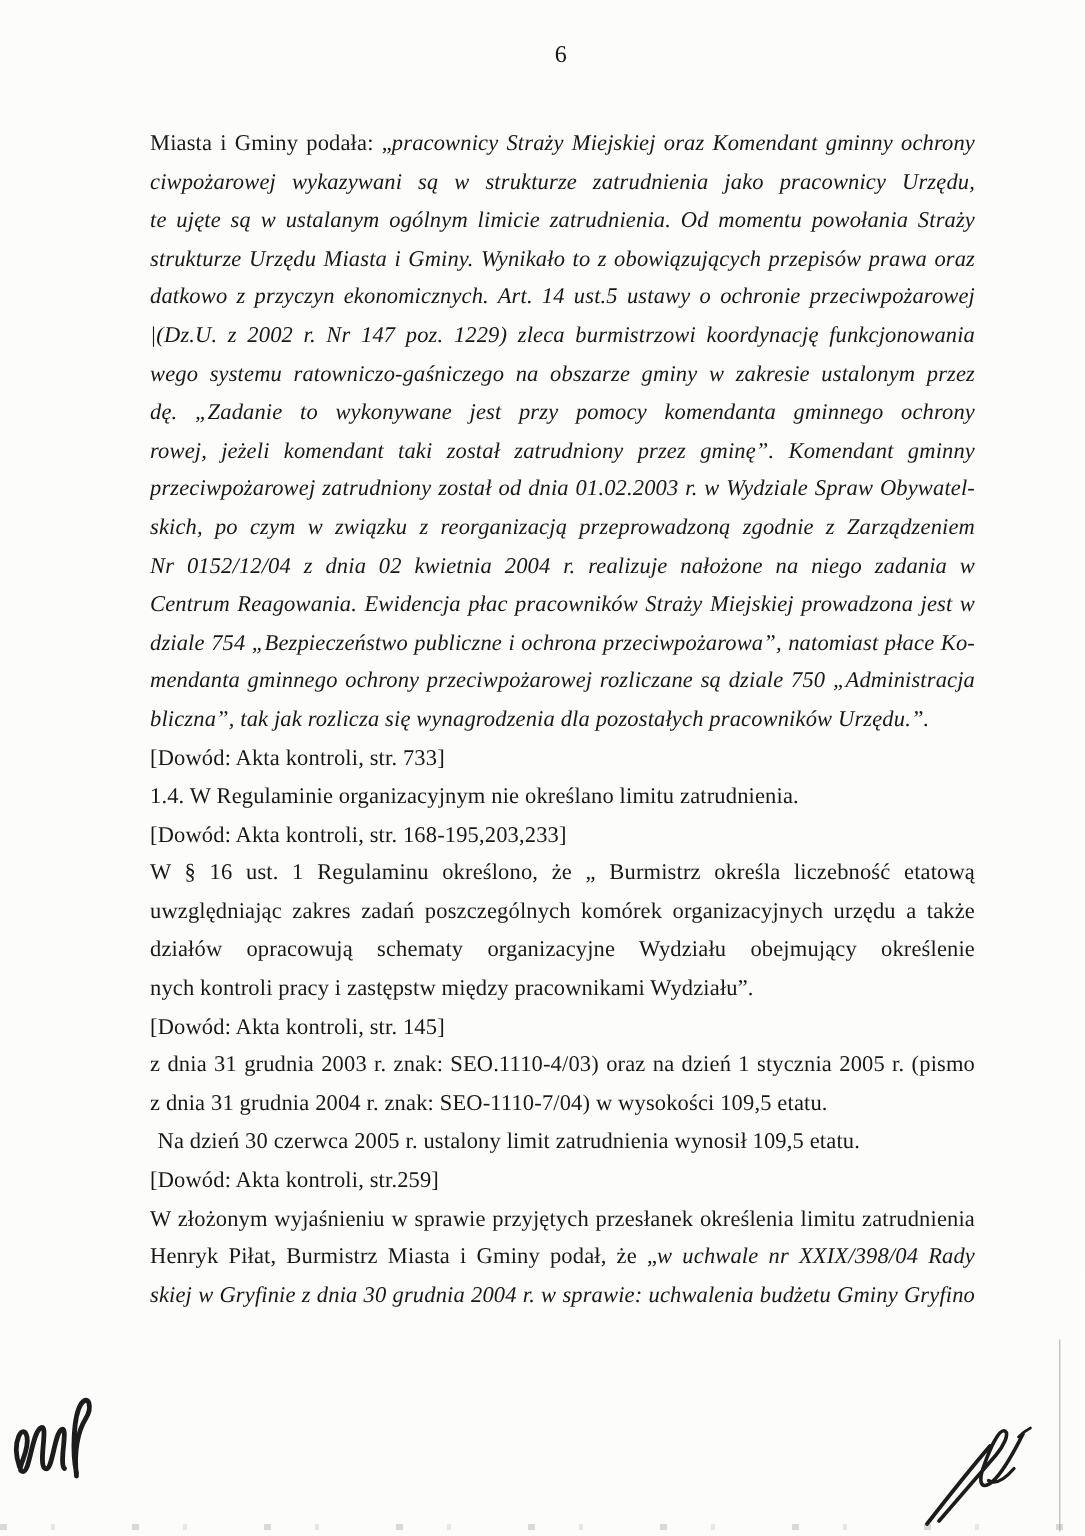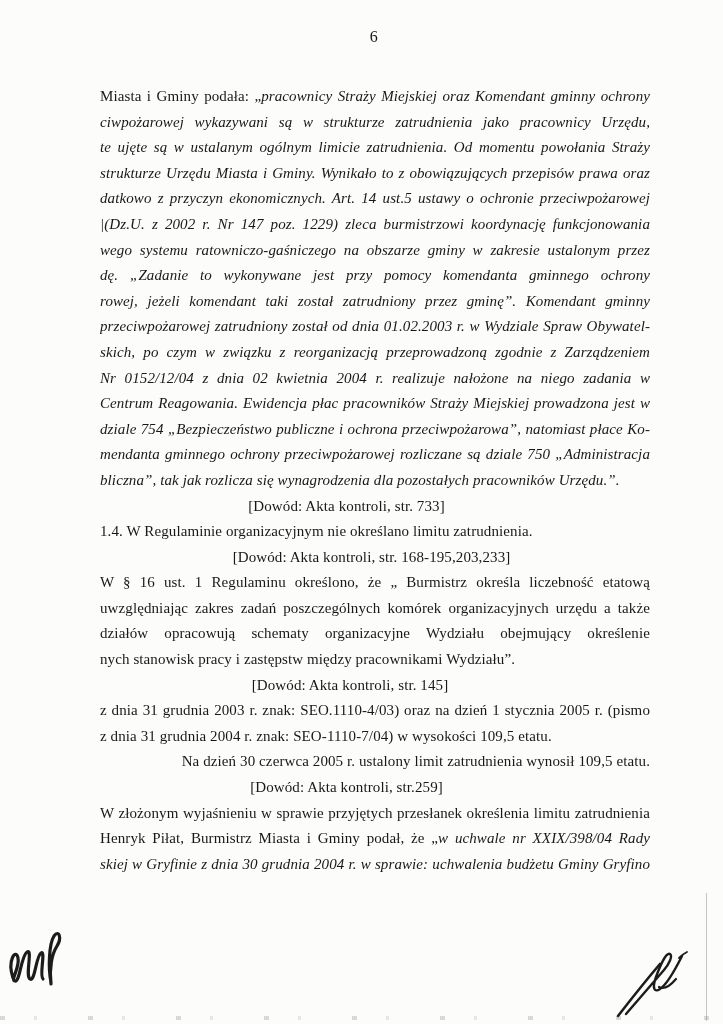--- a/index.html
+++ b/index.html
@@ -39,21 +39,21 @@
     letter-spacing: 0.1px;
   }
   .tline.just {
     text-align: justify;
     text-align-last: justify;
   }
   .tline.last {
     text-align: left;
   }
   .tline.evidence {
-    text-align: center;
+    text-align: left;
   }
   .it {
     font-style: italic;
   }
   .sig {
     position: absolute;
   }
   .sig path {
     fill: none;
     stroke: #1c1c1c;
@@ -104,25 +104,25 @@
       <div class="tline just"><span class="it">Centrum Reagowania. Ewidencja płac pracowników Straży Miejskiej prowadzona jest w</span></div>
       <div class="tline just"><span class="it">dziale 754 „Bezpieczeństwo publiczne i ochrona przeciwpożarowa”, natomiast płace Ko-</span></div>
       <div class="tline just"><span class="it">mendanta gminnego ochrony przeciwpożarowej rozliczane są dziale 750 „Administracja pu-</span></div>
       <div class="tline last"><span class="it">bliczna”, tak jak rozlicza się wynagrodzenia dla pozostałych pracowników Urzędu.”.</span></div>
       <div class="tline evidence" style="padding-right: 57px;">[Dowód: Akta kontroli, str. 733]</div>
       <div class="tline last"><span>1.4. W Regulaminie organizacyjnym nie określano limitu zatrudnienia.</span></div>
       <div class="tline evidence" style="padding-right: 7px;">[Dowód: Akta kontroli, str. 168-195,203,233]</div>
       <div class="tline just"><span>W § 16 ust. 1 Regulaminu określono, że „ Burmistrz określa liczebność etatową wydziałów</span></div>
       <div class="tline just"><span>uwzględniając zakres zadań poszczególnych komórek organizacyjnych urzędu a także Wy-</span></div>
       <div class="tline just"><span>działów opracowują schematy organizacyjne Wydziału obejmujący określenie poszczegól-</span></div>
-      <div class="tline last"><span>nych stanowisk pracy i zastępstw między pracownikami Wydziału”.</span></div>
+      <div class="tline last"><span>nych kontroli pracy i zastępstw między pracownikami Wydziału”.</span></div>
       <div class="tline evidence" style="padding-right: 50px;">[Dowód: Akta kontroli, str. 145]</div>
       <div class="tline just"><span>z dnia 31 grudnia 2003 r. znak: SEO.1110-4/03) oraz na dzień 1 stycznia 2005 r. (pismo</span></div>
       <div class="tline last"><span>z dnia 31 grudnia 2004 r. znak: SEO-1110-7/04) w wysokości 109,5 etatu.</span></div>
-      <div class="tline last" style="padding-left: 5px; text-align: right;"><span>Na dzień 30 czerwca 2005 r. ustalony limit zatrudnienia wynosił 109,5 etatu.</span></div>
+      <div class="tline last" style="padding-left: 5px;"><span>Na dzień 30 czerwca 2005 r. ustalony limit zatrudnienia wynosił 109,5 etatu.</span></div>
       <div class="tline evidence" style="padding-right: 57px;">[Dowód: Akta kontroli, str.259]</div>
       <div class="tline just"><span>W złożonym wyjaśnieniu w sprawie przyjętych przesłanek określenia limitu zatrudnienia Pan</span></div>
       <div class="tline just"><span>Henryk Piłat, Burmistrz Miasta i Gminy podał, że „</span><span class="it">w uchwale nr XXIX/398/04 Rady Miej-</span></div>
       <div class="tline just"><span class="it">skiej w Gryfinie z dnia 30 grudnia 2004 r. w sprawie: uchwalenia budżetu Gminy Gryfino na</span></div>
     </div>
 
   <svg class="sig" style="left:4px; top:926px;" width="66" height="66" viewBox="0 0 66 66" aria-label="handwritten signature">
     <path d="M9,52 C3,34 12,22 14,32 C16,42 6,54 11,55 C16,56 17,30 23,26 C29,22 21,50 26,53 C31,56 32,30 37,27 C42,24 35,50 39,53" stroke-width="3.2"></path>
     <path d="M47,56 C44,42 45,18 50,10 C55,3 58,12 53,20 C48,28 45,42 47,58" stroke-width="3.2"></path>
   </svg>

